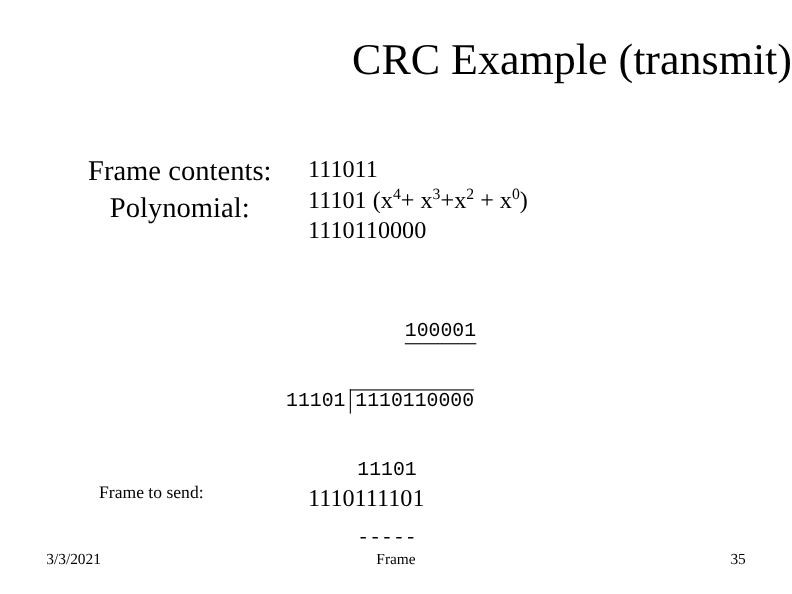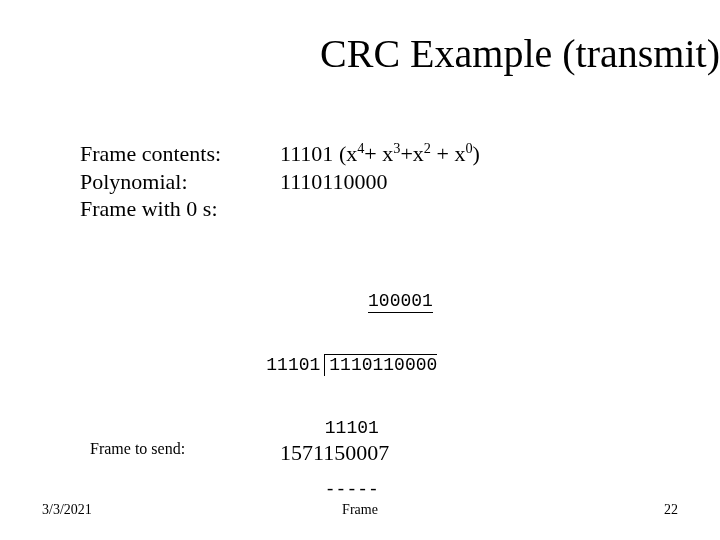--- a/index.html
+++ b/index.html
@@ -24,22 +24,23 @@
     left: 0;
     width: 100%;
     text-align: right;
     font-size: 40px;
     font-weight: 400;
   }
   .labels {
     position: absolute;
     left: 80px;
     top: 140px;
-    font-size: 22px;
+    font-size: 26px;
     line-height: 1.25;
+    text-align: center;
   }
   .values {
     position: absolute;
     left: 280px;
     top: 140px;
     font-size: 22px;
     line-height: 1.25;
   }
   .poly-line { white-space: nowrap; }
   sup { font-size: 0.65em; vertical-align: super; line-height: 0; }
@@ -52,21 +53,20 @@
     line-height: 1.15;
     white-space: pre;
   }
   .division .row { display: block; }
   .quotient-underline {
     display: inline-block;
     border-bottom: 1.5px solid #000;
   }
   .longdiv {
     display: inline-block;
-    text-align: center;
   }
   .divisor { display:inline-block; padding-right:4px; }
   .dividend {
     display: inline-block;
     border-top: 1.5px solid #000;
     border-left: 1.5px solid #000;
     padding-left: 4px;
   }
   .send-label {
     position: absolute;
@@ -105,24 +105,24 @@
 </head>
 <body>
 
 <div class="slide">
 
   <div class="title">CRC Example (transmit)</div>
 
   <div class="labels">
     <div>Frame contents:</div>
     <div>Polynomial:</div>
-    <div>Frame with 0 s:</div>
   </div>
 
   <div class="values">
+    <div>111011</div>
     <div class="poly-line">
       <span>11101</span>
       <span>
         (x<sup>4</sup>+
         x<sup>3</sup>+x<sup>2</sup>
         + x<sup>0</sup>)
       </span>
     </div>
     <div>1110110000</div>
   </div>
@@ -132,18 +132,18 @@
     <span class="row longdiv"><span class="divisor">11101</span><span class="dividend">1110110000</span></span>
     <span class="row"><span>      </span><span>11101</span></span>
     <span class="row"><span>      </span><span>-----</span></span>
     
     
     
     
   </div>
 
   <div class="send-label">Frame to send:</div>
-  <div class="send-value">1571150007</div>
+  <div class="send-value">1110111101</div>
 
   <div class="footer-date">3/3/2021</div>
   <div class="footer-center">Frame</div>
-  <div class="footer-page">22</div>
+  <div class="footer-page">35</div>
 </div>
 
 </body></html>

